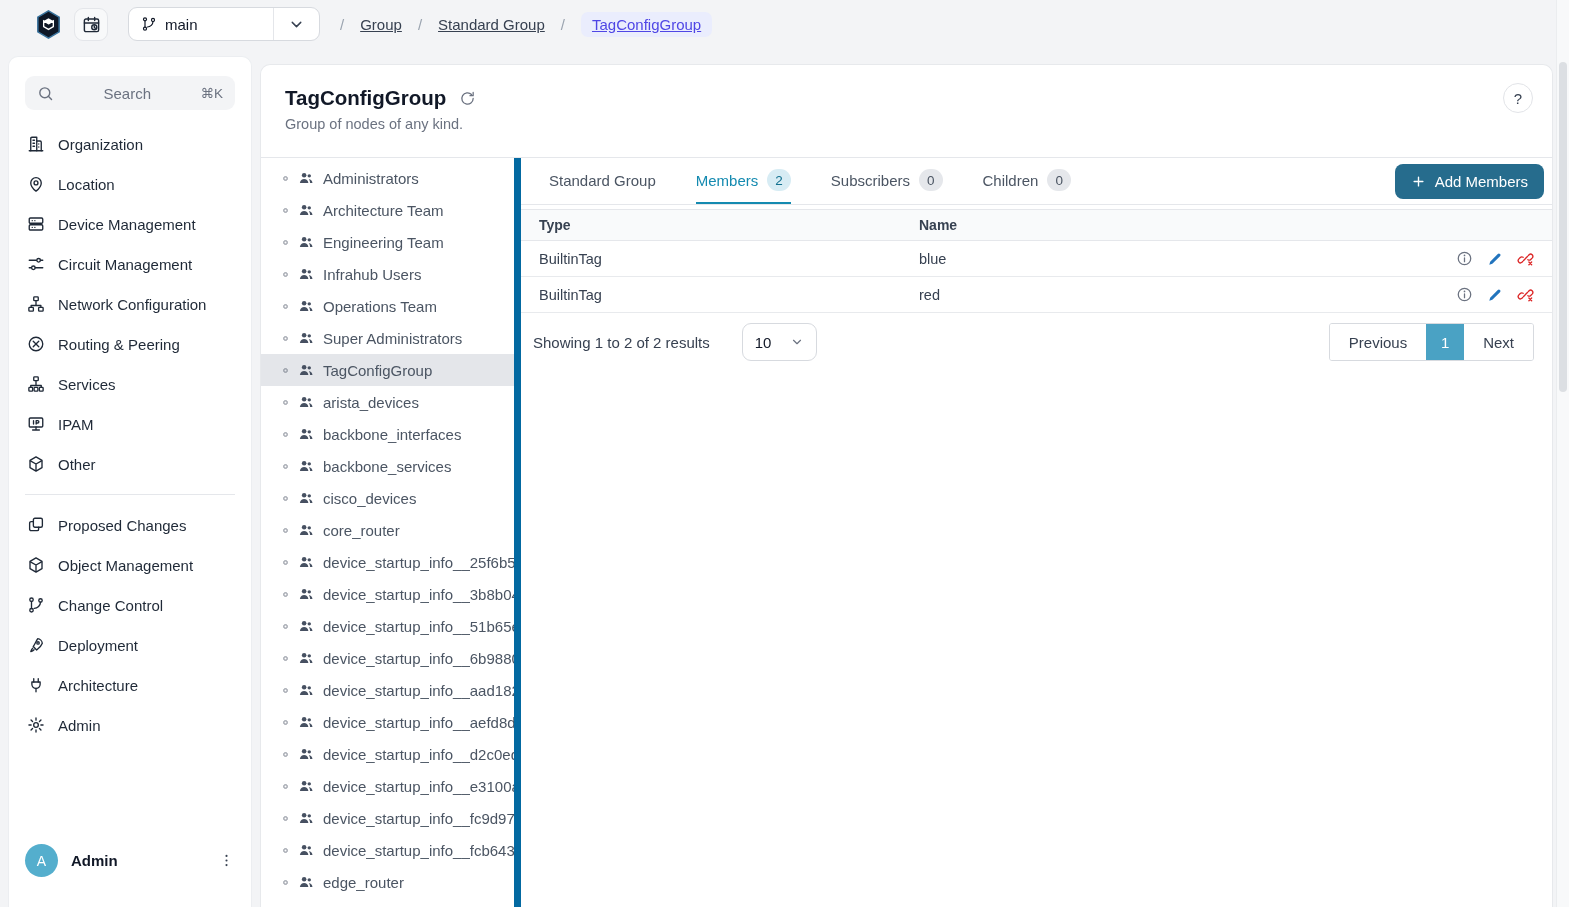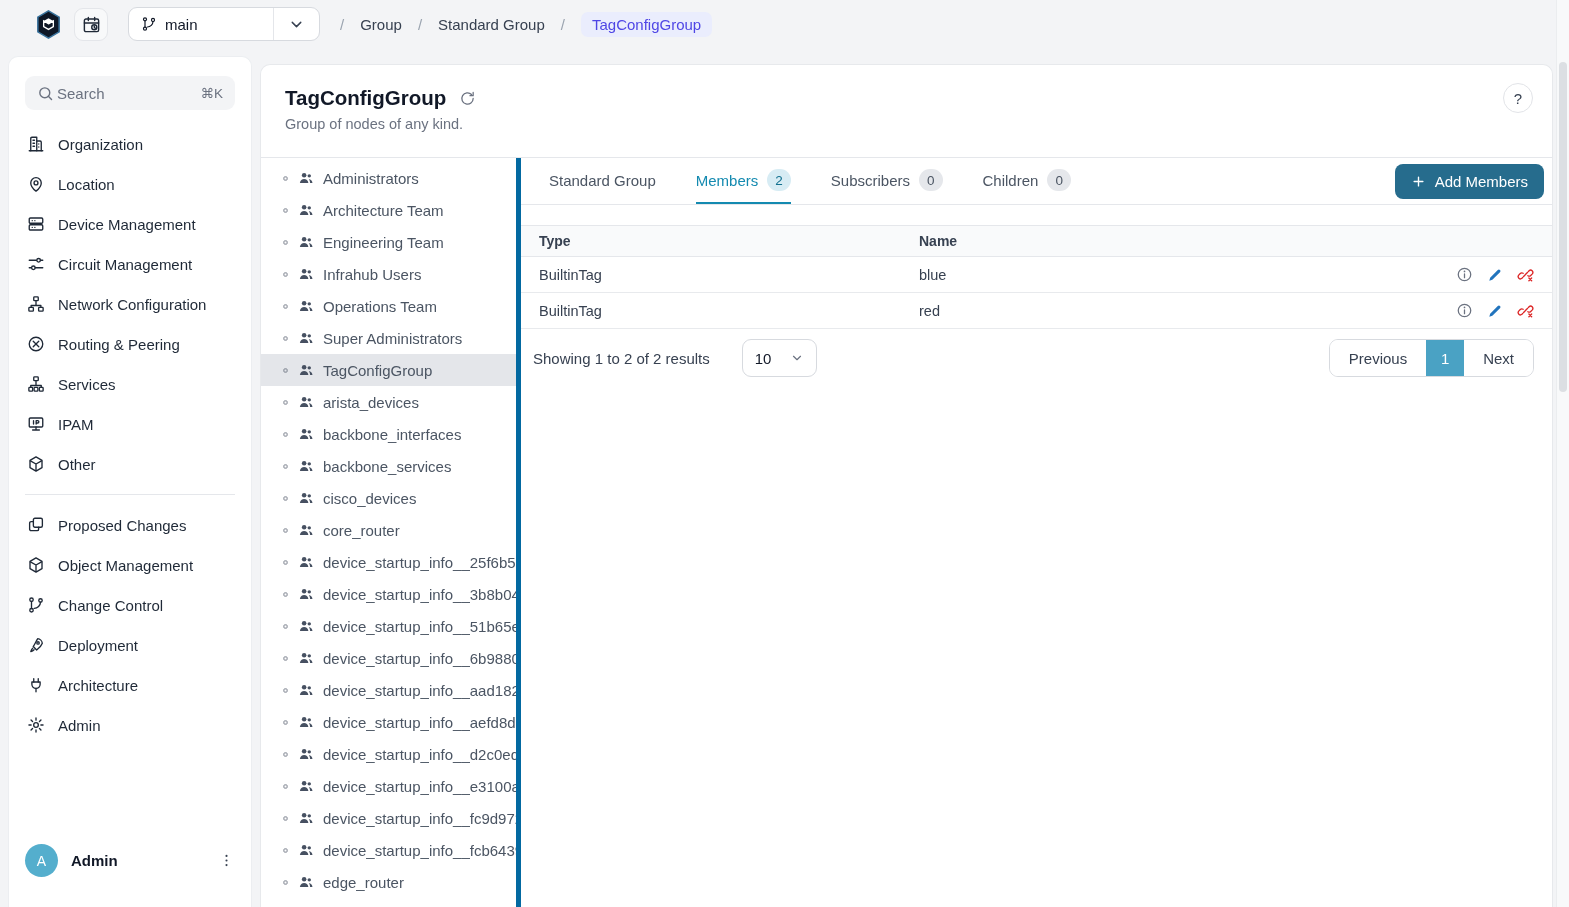--- a/index.html
+++ b/index.html
@@ -9,26 +9,26 @@
 
   
   .topbar { position:absolute; left:12px; top:0; width:1569px; height:48px; display:flex; align-items:center; padding-left:20px; }
   .logo { width:32px; height:32px; display:flex; align-items:center; justify-content:center; cursor:pointer; }
   .icon-btn { width:34px; height:33px; margin-left:10px; border:1px solid #e4e6ea; background:#f8f9fa; border-radius:9px; display:flex; align-items:center; justify-content:center; color:#1f2937; cursor:pointer; }
   .branch { margin-left:20px; height:34px; width:192px; background:#fff; border:1px solid #d7dadf; border-radius:9px; display:flex; align-items:center; overflow:hidden; }
   .branch-main { flex:1; display:flex; align-items:center; gap:8px; padding:0 12px; font-size:15px; color:#111827; }
   .branch-caret { width:46px; height:100%; border-left:1px solid #e4e6ea; display:flex; align-items:center; justify-content:center; color:#374151; cursor:pointer; }
   .crumbs { display:flex; align-items:center; margin-left:20px; gap:16px; font-size:15px; }
   .crumb-sep { color:#9aa3af; }
-  .crumb { color:#374151; cursor:pointer; }
+  .crumb { color:#374151; cursor:pointer;text-decoration:underline; }
   .crumb-active { color:#4f46e5; background:#eaedfd; padding:4px 11px; border-radius:7px; }
 
   
   .sidebar { position:absolute; left:8px; top:56px; width:244px; height:851px; background:#fff; border:1px solid #eceef1; border-bottom:none; border-radius:10px 10px 0 0; }
-  .search { margin:19px 16px 0; height:34px; background:#f3f4f6; border-radius:9px; display:flex; align-items:center; padding:0 12px; gap:3px; color:#6b7280; cursor:pointer; }
+  .search { margin:19px 16px 0; height:34px; background:#f3f4f6; border-radius:9px; display:flex; align-items:center; padding:0 12px; gap:3px; color:#6b7280; cursor:pointer;text-align:center; }
   .search-label { font-size:15px; flex:1; }
   .search-kbd { font-size:13.5px; color:#6b7280; }
   .nav { margin-top:14px; }
   .nav-item { height:40px; display:flex; align-items:center; gap:13px; padding:0 18px; font-size:15px; color:#1f2937; cursor:pointer; }
   .nav-item .ic { color:#1f2937; }
   .nav-divider { border:none; border-top:1px solid #e5e7eb; margin:10px 16px; }
   .user-row { position:absolute; left:16px; right:12px; bottom:30px; display:flex; align-items:center; gap:13px; }
   .avatar { width:33px; height:33px; border-radius:50%; background:#54aecd; color:#fff; font-size:14px; display:flex; align-items:center; justify-content:center; }
   .user-name { font-size:15px; font-weight:700; color:#111827; flex:1; }
   .kebab { width:26px; height:26px; display:flex; align-items:center; justify-content:center; color:#374151; cursor:pointer; }
@@ -36,50 +36,50 @@
   
   .main { position:absolute; left:260px; top:64px; width:1293px; height:843px; background:#fff; border:1px solid #e7e9ec; border-bottom:none; border-radius:10px 10px 0 0; }
   .main-header { position:relative; height:92px; padding:21px 24px 0; }
   .title-row { display:flex; align-items:center; gap:13px; }
   .page-title { font-size:20.5px; font-weight:700; color:#111827; }
   .refresh { color:#6b7280; cursor:pointer; display:flex; }
   .page-subtitle { margin-top:6px; font-size:14.5px; color:#6b7280; }
   .help-btn { position:absolute; top:18px; right:19px; width:30px; height:30px; border-radius:50%; border:1px solid #e2e4e8; background:#fff; color:#374151; font-size:15px; display:flex; align-items:center; justify-content:center; cursor:pointer; }
 
   .main-body { position:absolute; left:0; right:0; top:92px; bottom:0; border-top:1px solid #e5e7eb; display:flex; }
-  .groups-panel { width:260px; border-right:5px solid #0369a1; overflow:hidden; padding-top:4px; }
+  .groups-panel { width:260px; border-right:7px solid #0369a1; overflow:hidden; padding-top:4px; }
   .gitem { height:32px; display:flex; align-items:center; gap:9px; padding-left:21px; cursor:pointer; white-space:nowrap; overflow:hidden; }
   .gitem.selected { background:#e4e6ea; }
   .sq { color:#6b7280; }
   .us { color:#465061; }
   .glabel { font-size:15px; color:#4b5563; }
 
   .content { flex:1; min-width:0; display:flex; flex-direction:column; }
   .tabs-row { height:47px; border-bottom:1px solid #e5e7eb; display:flex; align-items:stretch; padding-left:28px; }
   .tab { display:flex; align-items:center; gap:9px; margin-right:40px; font-size:15px; color:#4b5563; border-bottom:2px solid transparent; cursor:pointer; }
   .tab.active { color:#148ab0; border-bottom-color:#148ab0; }
   .badge { min-width:23px; height:22px; padding:0 8px; border-radius:999px; background:#e5e7eb; color:#4b5563; font-size:13.5px; display:inline-flex; align-items:center; justify-content:center; }
   .badge.active { background:#d7ecf4; color:#11708f; }
   .add-btn { margin:6px 8px 0 auto; height:35px; padding:8px 16px; background:#266c8d; color:#fff; border:none; border-radius:8px; font-size:15px; font-family:inherit; display:flex; align-items:center; gap:9px; cursor:pointer; }
 
-  .table { margin-top:20px; }
+  .table { margin-top:4px; }
   .thead { display:flex; align-items:center; height:32px; background:#f9fafb; border-top:1px solid #e5e7eb; border-bottom:1px solid #e5e7eb; padding:0 18px; font-size:14px; font-weight:700; color:#374151; }
   .trow { display:flex; align-items:center; height:36px; border-bottom:1px solid #e8eaed; padding:0 18px; font-size:14.5px; color:#374151; }
   .col-type { width:380px; }
   .col-name { flex:1; }
   .col-actions { width:100px; display:flex; justify-content:flex-end; align-items:center; gap:14px; }
   .act { cursor:pointer; display:flex; }
   .act.info { color:#6b7280; }
   .act.edit { color:#2274bd; }
   .act.unlink { color:#dc2626; }
 
   .pager-row { margin-top:10px; display:flex; align-items:center; padding:0 18px 0 12px; }
   .pager-summary { font-size:15px; color:#374151; }
   .page-size { margin-left:32px; width:75px; height:38px; border:1px solid #d7dadf; border-radius:9px; background:#fff; display:flex; align-items:center; justify-content:space-between; padding:0 12px; font-size:15px; color:#111827; cursor:pointer; }
-  .pager-btns { margin-left:auto; height:38px; display:flex; border:1px solid #d7dadf; border-radius:9px; overflow:hidden; background:#fff; }
+  .pager-btns { margin-left:auto; height:38px; display:flex; border:1px solid #d7dadf; border-radius:3px; overflow:hidden; background:#fff; }
   .pg { display:flex; align-items:center; justify-content:center; font-size:15px; color:#374151; padding:0 19px; cursor:pointer; background:#fff; border:none; font-family:inherit; }
   .pg.current { background:#4aa2c4; color:#fff; width:38px; padding:0; }
 
   
   .vscroll { position:absolute; right:0; top:0; width:13px; height:907px; background:#f8f9fa; border-left:1px solid #ebedef; }
   .vthumb { position:absolute; right:2px; top:62px; width:8px; height:330px; background:#dcdfe3; border-radius:4px; }
 </style>
 </head>
 <body>
 

